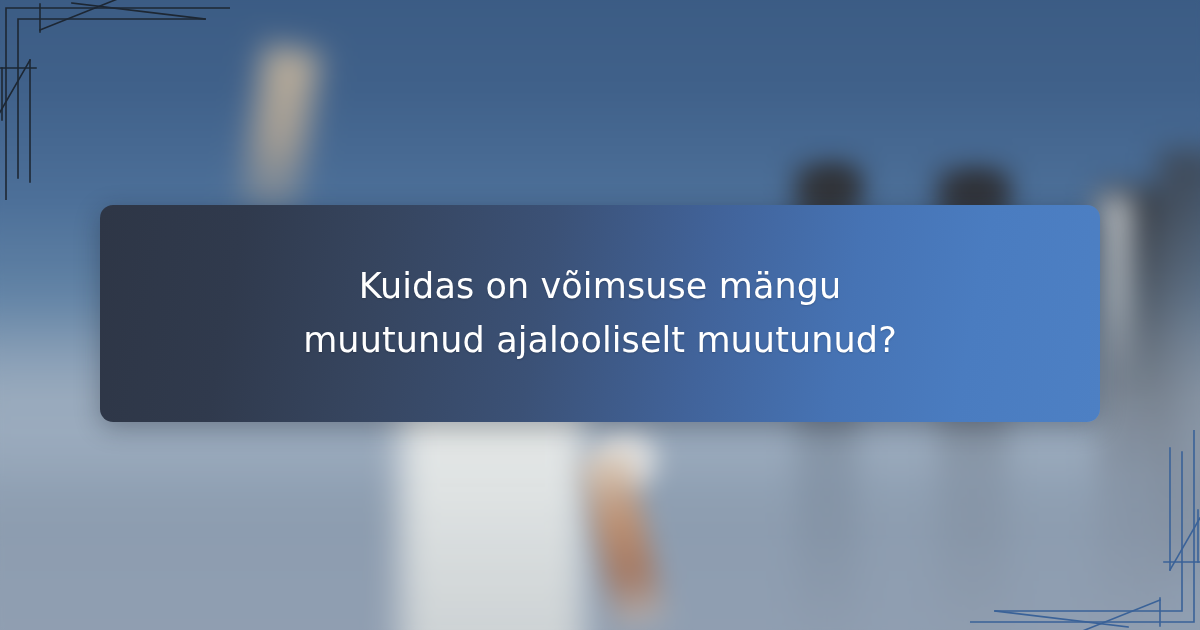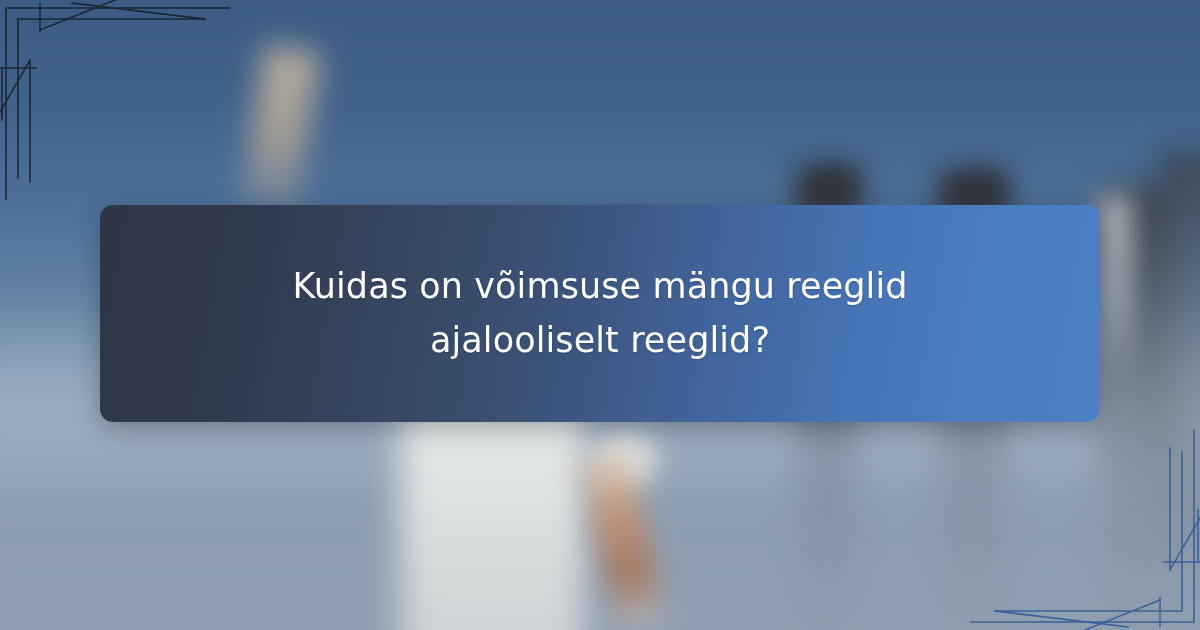--- a/index.html
+++ b/index.html
@@ -293,16 +293,16 @@
       <path d="M 190 196 L 190 168"></path>
 
       <path d="M 234 132 L 194 132"></path>
       <path d="M 200 140 L 200 18"></path>
       <path d="M 238 74 L 200 140"></path>
       <path d="M 228 132 L 228 80"></path>
     </g>
   </svg>
 
   <div class="card">
-    <h1 class="card-title">Kuidas on võimsuse mängu reeglid ajalooliselt reeglid?</h1>
+    <h1 class="card-title">Kuidas on võimsuse mängu muutunud ajalooliselt muutunud?</h1>
   </div>
 
 </div>
 
 </body></html>

